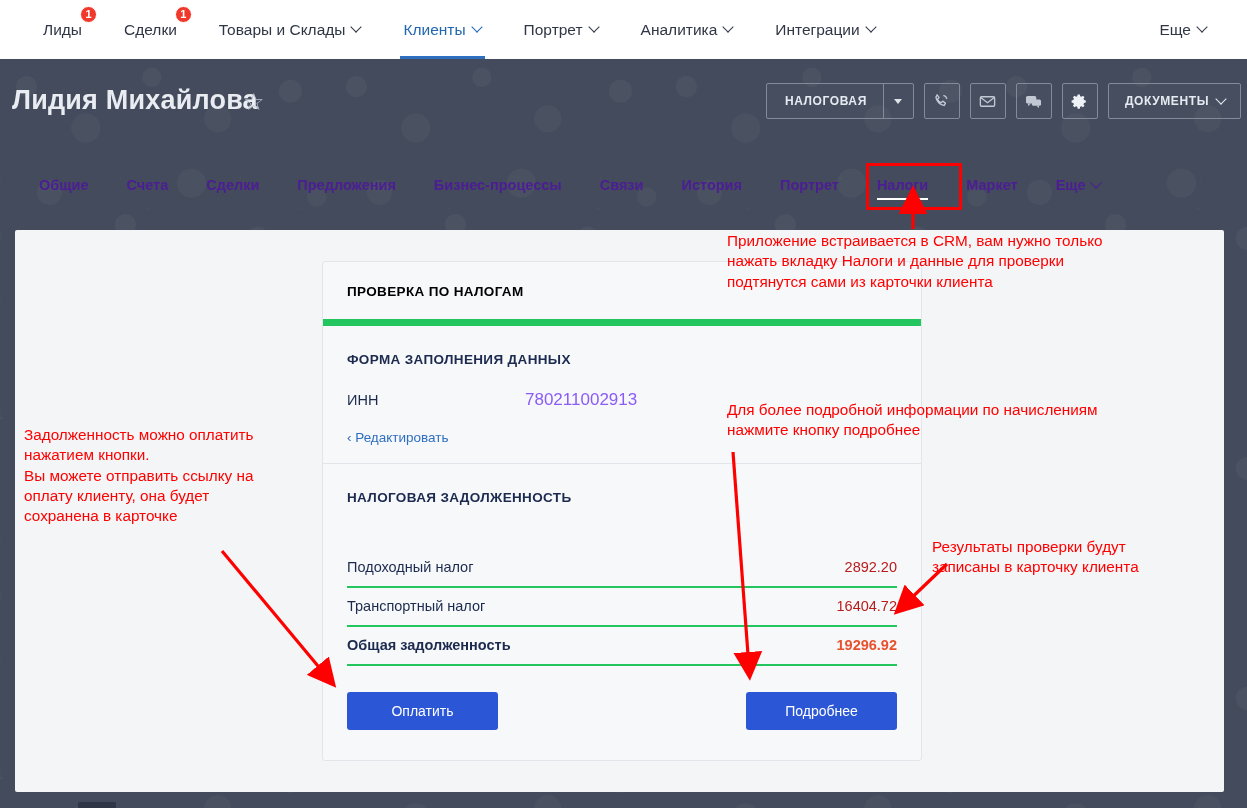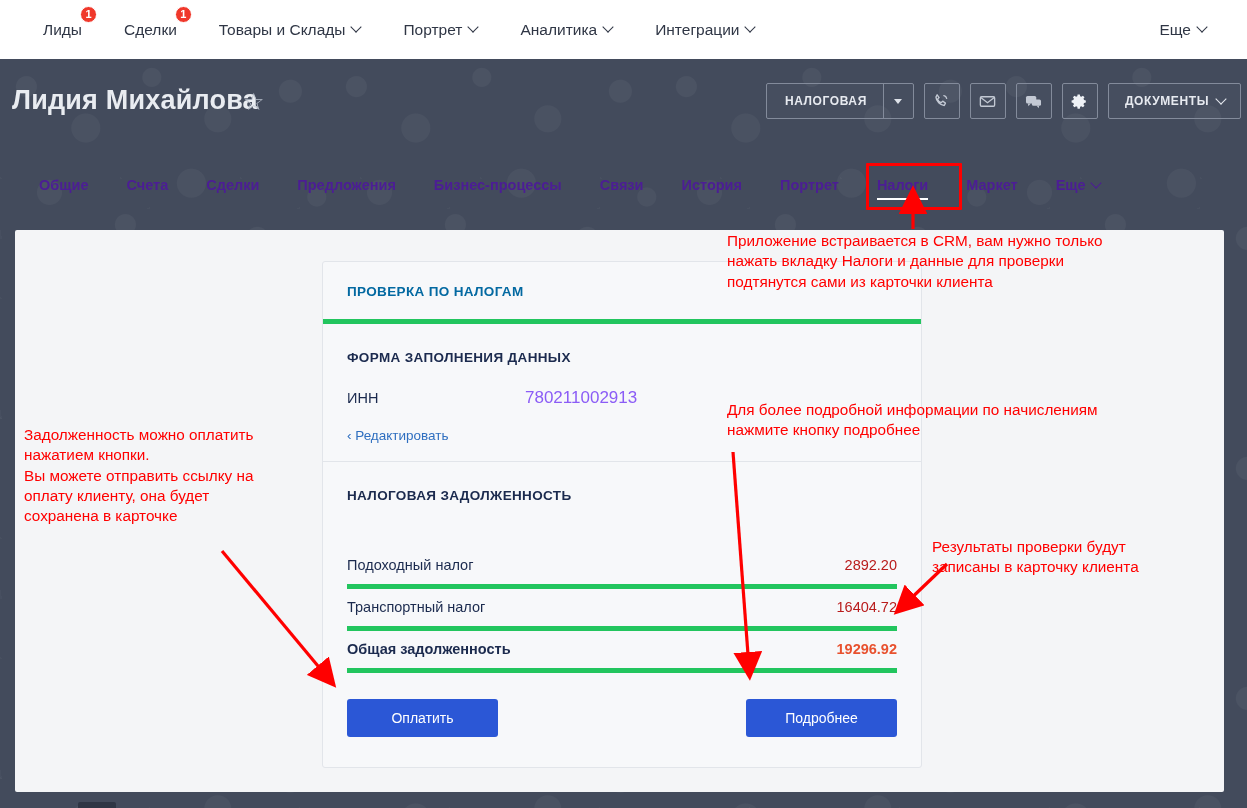--- a/index.html
+++ b/index.html
@@ -114,43 +114,43 @@
   
   .content {
     position: absolute; left: 15px; top: 230px; width: 1209px; height: 562px;
     background: #f4f5f7; border-radius: 2px;
   }
   .card {
     position: absolute; left: 307px; top: 31px; width: 600px;
     background: #f7f8fa; border: 1px solid #e2e5ea; border-radius: 3px;
   }
   .card-head {
-    padding: 22px 24px 20px; border-bottom: 5px solid #22c55e;
-    font-size: 13.5px; font-weight: 700; color: #0369a1; letter-spacing: .35px;
+    padding: 22px 24px 20px; border-bottom: 7px solid #22c55e;
+    font-size: 13.5px; font-weight: 700; color: #000000; letter-spacing: .35px;
   }
   .card-sec { padding: 26px 24px 10px; }
   .sec-title {
     font-size: 13.5px; font-weight: 700; color: #1b2a4e; letter-spacing: .35px;
     margin-bottom: 23px;
   }
   .form-row { display: flex; align-items: baseline; margin-bottom: 18px; }
   .form-label { width: 178px; font-size: 14.5px; color: #1b2a4e; }
   .form-value { font-size: 17px; color: #8b5cf6; }
   .edit-link { font-size: 13.5px; color: #2f6fc0; cursor: pointer; padding-bottom: 8px; display: inline-block; }
 
   .divider { height: 1px; background: #e2e5ea; }
 
   .debt-sec { padding: 26px 24px 0; }
   .debt-title {
     font-size: 13.5px; font-weight: 700; color: #1b2a4e; letter-spacing: .35px;
     margin-bottom: 44px;
   }
   .debt-row {
     display: flex; justify-content: space-between; align-items: flex-start;
-    padding: 10px 0 11px; border-bottom: 5px solid #22c55e;
+    padding: 10px 0 11px; border-bottom: 2px solid #22c55e;
     font-size: 14.5px; color: #1b2a4e;
   }
   .debt-row .amt { color: #b91c1c; }
   .debt-row.total { font-weight: 700; }
   .debt-row.total .amt { font-weight: 700; color: #e8512e; }
 
   .card-actions { padding: 26px 24px 30px; display: flex; justify-content: space-between; }
   .btn-primary {
     min-width: 151px; height: 38px; background: #2b57d6; color: #fff;
     border: none; border-radius: 3px; font-size: 14px; cursor: pointer;
@@ -182,20 +182,24 @@
       <div class="nav-item">
         <span>Лиды</span>
         <span class="nav-badge">1</span>
       </div>
       <div class="nav-item">
         <span>Сделки</span>
         <span class="nav-badge">1</span>
       </div>
       <div class="nav-item">
         <span>Товары и Склады</span>
+        <span class="chev"></span>
+      </div>
+      <div class="nav-item active">
+        <span>Клиенты</span>
         <span class="chev"></span>
       </div>
       <div class="nav-item">
         <span>Портрет</span>
         <span class="chev"></span>
       </div>
       <div class="nav-item">
         <span>Аналитика</span>
         <span class="chev"></span>
       </div>

